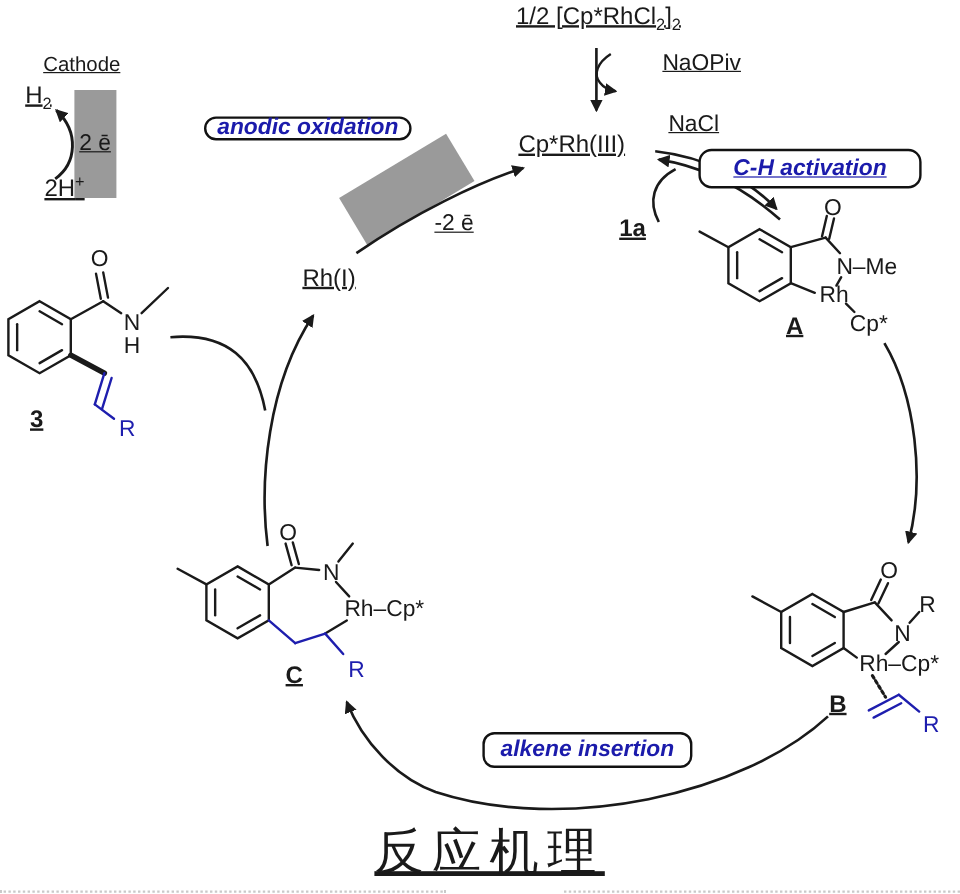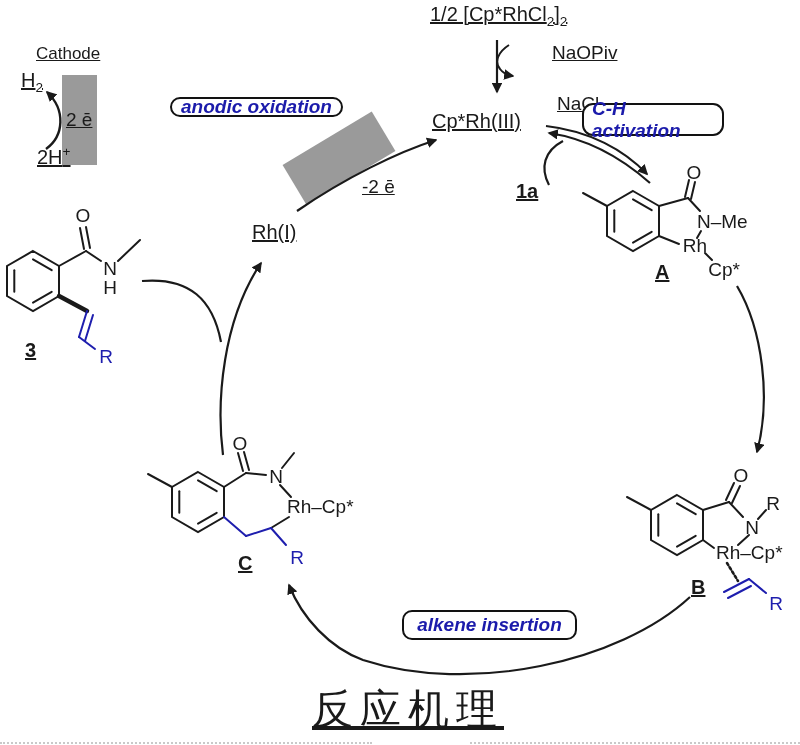--- a/index.html
+++ b/index.html
@@ -154,21 +154,21 @@
   <div class="lbl f20" style="left:432px;top:111px;">Cp*Rh(III)</div>
   <div class="lbl f20" style="left:252px;top:222px;">Rh(I)</div>
   <div class="lbl f19" style="left:362px;top:177px;">-2 ē</div>
 
   <div class="lbl f17" style="left:36px;top:45px;">Cathode</div>
   <div class="lbl f20" style="left:21px;top:70px;"><span>H</span><sub>2</sub></div>
   <div class="lbl f19" style="left:66px;top:110px;">2 ē</div>
   <div class="lbl f20" style="left:5px;top:145px;margin-left:32px;"><span>2H</span><sup>+</sup></div>
 
   <div class="box-label" style="left:170px;top:97px;width:173px;height:20px;">anodic oxidation</div>
-  <div class="box-label" style="left:582px;top:103px;width:142px;height:33px;">C-H activation</div>
+  <div class="box-label" style="left:582px;top:124px;width:186px;height:33px;text-decoration:underline;">C-H activation</div>
   <div class="box-label" style="left:402px;top:610px;width:175px;height:30px;border-radius:10px;">alkene insertion</div>
 
   <div class="lbl species" style="left:516px;top:181px;">1a</div>
   <div class="lbl species" style="left:655px;top:262px;">A</div>
   <div class="lbl species" style="left:691px;top:577px;">B</div>
   <div class="lbl species" style="left:238px;top:553px;">C</div>
   <div class="lbl species" style="left:25px;top:340px;">3</div>
 
   <div class="lbl cn-title" style="left:312px;top:688px;">反应机理</div>
 

